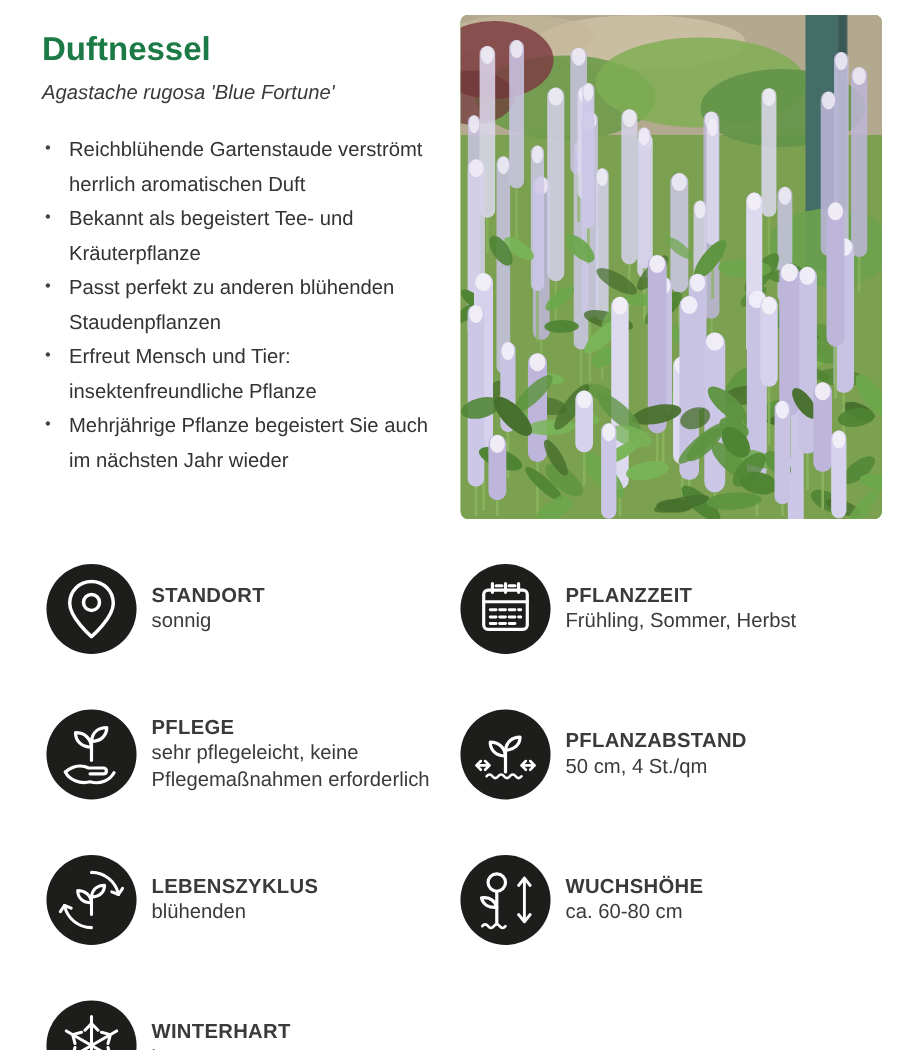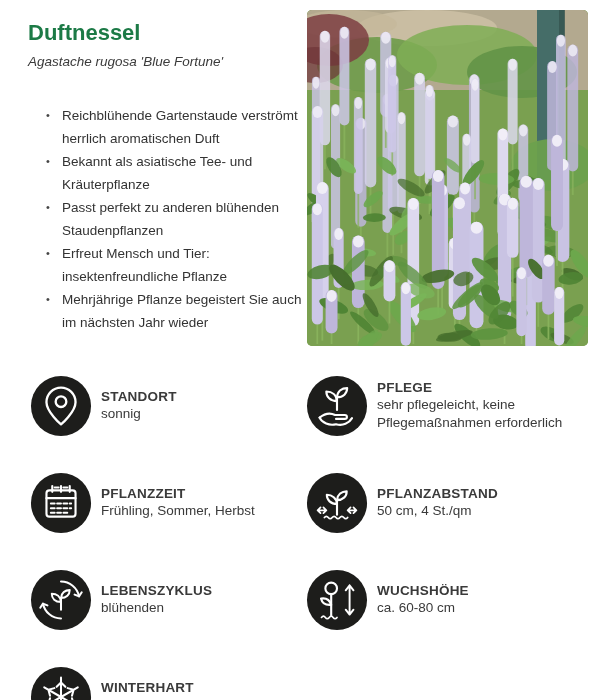--- a/index.html
+++ b/index.html
@@ -1,20 +1,20 @@
 <!DOCTYPE html>
 <html><head>
 <meta charset="utf-8">
 <style>
   html,body{margin:0;padding:0;background:#ffffff;width:600px;height:700px;overflow:hidden;
     font-family:"Liberation Sans","DejaVu Sans",sans-serif;color:#3a3a3a;}
   .page{position:relative;width:600px;height:700px;background:#fff;}
   .title{position:absolute;left:28px;top:20px;font-size:22px;font-weight:bold;color:#1c7a46;}
   .subtitle{position:absolute;left:28px;top:54px;font-size:13.5px;font-style:italic;color:#3a3a3a;text-align:center;}
-  ul.bullets{position:absolute;left:28px;top:88px;width:274px;margin:16px;padding:0;list-style:none;}
+  ul.bullets{position:absolute;left:28px;top:88px;width:274px;margin:0;padding:0;list-style:none;}
   ul.bullets li{position:relative;padding-left:18px;font-size:13.5px;line-height:23px;color:#333;}
   ul.bullets li::before{content:"\2022";position:absolute;left:2px;top:0;font-size:11px;line-height:23px;color:#444;}
   .photo{position:absolute;left:307px;top:10px;width:281px;height:336px;border-radius:5px;overflow:hidden;background:#7aa050;}
   .attrs{position:absolute;left:30px;top:375px;width:560px;display:grid;grid-template-columns:276px 1fr;row-gap:35px;}
   .attr{display:flex;align-items:center;gap:9px;min-height:62px;}
   .attr-icon{width:62px;height:62px;flex:0 0 62px;}
   .attr-text{display:flex;flex-direction:column;gap:1px;max-width:214px;}
   .attr-label{font-size:13.5px;font-weight:bold;color:#3a3a3a;letter-spacing:.2px;}
   .attr-value{font-size:13.5px;color:#3a3a3a;line-height:1.32;}
   svg.ic{display:block;}
@@ -22,21 +22,21 @@
 </head>
 <body>
 
 <div class="page">
 
   <div class="title">Duftnessel</div>
   <div class="subtitle">Agastache rugosa 'Blue Fortune'</div>
 
   <ul class="bullets">
     <li>Reichblühende Gartenstaude verströmt herrlich aromatischen Duft</li>
-    <li>Bekannt als asiatische Tee- und Kräuterpflanze</li>
+    <li>Bekannt als begeistert Tee- und Kräuterpflanze</li>
     <li>Passt perfekt zu anderen blühenden Staudenpflanzen</li>
     <li>Erfreut Mensch und Tier: insektenfreundliche Pflanze</li>
     <li>Mehrjährige Pflanze begeistert Sie auch im nächsten Jahr wieder</li>
   </ul>
 
   <div class="photo" title="Duftnessel Agastache rugosa 'Blue Fortune' mit lavendelblauen Blütenähren im Garten">
     <svg id="photo-scene" viewBox="0 0 281 336" width="281" height="336" preserveAspectRatio="none">
 
       <rect x="0" y="0" width="281" height="336" fill="#7aa050"></rect>
       <rect x="0" y="0" width="281" height="80" fill="#b3a98f"></rect>
@@ -311,50 +311,50 @@
           <span class="attr-label">STANDORT</span>
           <span class="attr-value">sonnig</span>
         </span>
     </div>
 
     <div class="attr">
       <span class="attr-icon">
         <svg class="ic" width="62" height="62" viewBox="0 0 64 64">
             <circle cx="32" cy="32" r="31" fill="#1d1d1b"></circle>
           <g stroke="#fff" stroke-width="2.2" fill="none" stroke-linecap="round" stroke-linejoin="round">
+            <rect x="17" y="19" width="30" height="27" rx="3"></rect>
+            <path d="M17 27h30"></path>
+            <path d="M23 14.5v6M32 14.5v6M41 14.5v6"></path>
+            <path d="M25.5 16h4M34.5 16h4"></path>
+            <path d="M21.5 32.5h4M28 32.5h4M34.5 32.5h4M41 32.5h1.5M21.5 37.5h4M28 37.5h4M34.5 37.5h4M41 37.5h1.5M21.5 42h4M28 42h4M34.5 42h4" stroke-width="2"></path>
+          </g>
+          </svg>
+      </span>
+      <span class="attr-text">
+          <span class="attr-label">PFLANZZEIT</span>
+          <span class="attr-value">Frühling, Sommer, Herbst</span>
+        </span>
+    </div>
+
+    <div class="attr">
+      <span class="attr-icon">
+        <svg class="ic" width="62" height="62" viewBox="0 0 64 64">
+            <circle cx="32" cy="32" r="31" fill="#1d1d1b"></circle>
+          <g stroke="#fff" stroke-width="2.2" fill="none" stroke-linecap="round" stroke-linejoin="round">
             <path d="M32 36V23"></path>
             <path d="M32 27c-7 0-11-4.5-11-10 6 0 10.5 3.5 11 10Z"></path>
             <path d="M32 23c6.5 0 10.5-4 10.5-9.5-5.5 0-10 3-10.5 9.5Z"></path>
             <path d="M14 44c5-4 11-5.2 16-2.7h10c3 0 3 4 0 4h-9"></path>
             <path d="M14 44c2.5 5.5 10 8.5 17 6.8 7 2 13.5-1 16.5-6.3"></path>
           </g>
           </svg>
       </span>
       <span class="attr-text">
           <span class="attr-label">PFLEGE</span>
           <span class="attr-value">sehr pflegeleicht, keine Pflegemaßnahmen erforderlich</span>
-        </span>
-    </div>
-
-    <div class="attr">
-      <span class="attr-icon">
-        <svg class="ic" width="62" height="62" viewBox="0 0 64 64">
-            <circle cx="32" cy="32" r="31" fill="#1d1d1b"></circle>
-          <g stroke="#fff" stroke-width="2.2" fill="none" stroke-linecap="round" stroke-linejoin="round">
-            <rect x="17" y="19" width="30" height="27" rx="3"></rect>
-            <path d="M17 27h30"></path>
-            <path d="M23 14.5v6M32 14.5v6M41 14.5v6"></path>
-            <path d="M25.5 16h4M34.5 16h4"></path>
-            <path d="M21.5 32.5h4M28 32.5h4M34.5 32.5h4M41 32.5h1.5M21.5 37.5h4M28 37.5h4M34.5 37.5h4M41 37.5h1.5M21.5 42h4M28 42h4M34.5 42h4" stroke-width="2"></path>
-          </g>
-          </svg>
-      </span>
-      <span class="attr-text">
-          <span class="attr-label">PFLANZZEIT</span>
-          <span class="attr-value">Frühling, Sommer, Herbst</span>
         </span>
     </div>
 
 
     <div class="attr">
       <span class="attr-icon">
         <svg class="ic" width="62" height="62" viewBox="0 0 64 64">
             <circle cx="32" cy="32" r="31" fill="#1d1d1b"></circle>
           <g stroke="#fff" stroke-width="2.2" fill="none" stroke-linecap="round" stroke-linejoin="round">
             <path d="M32 44V29"></path>

